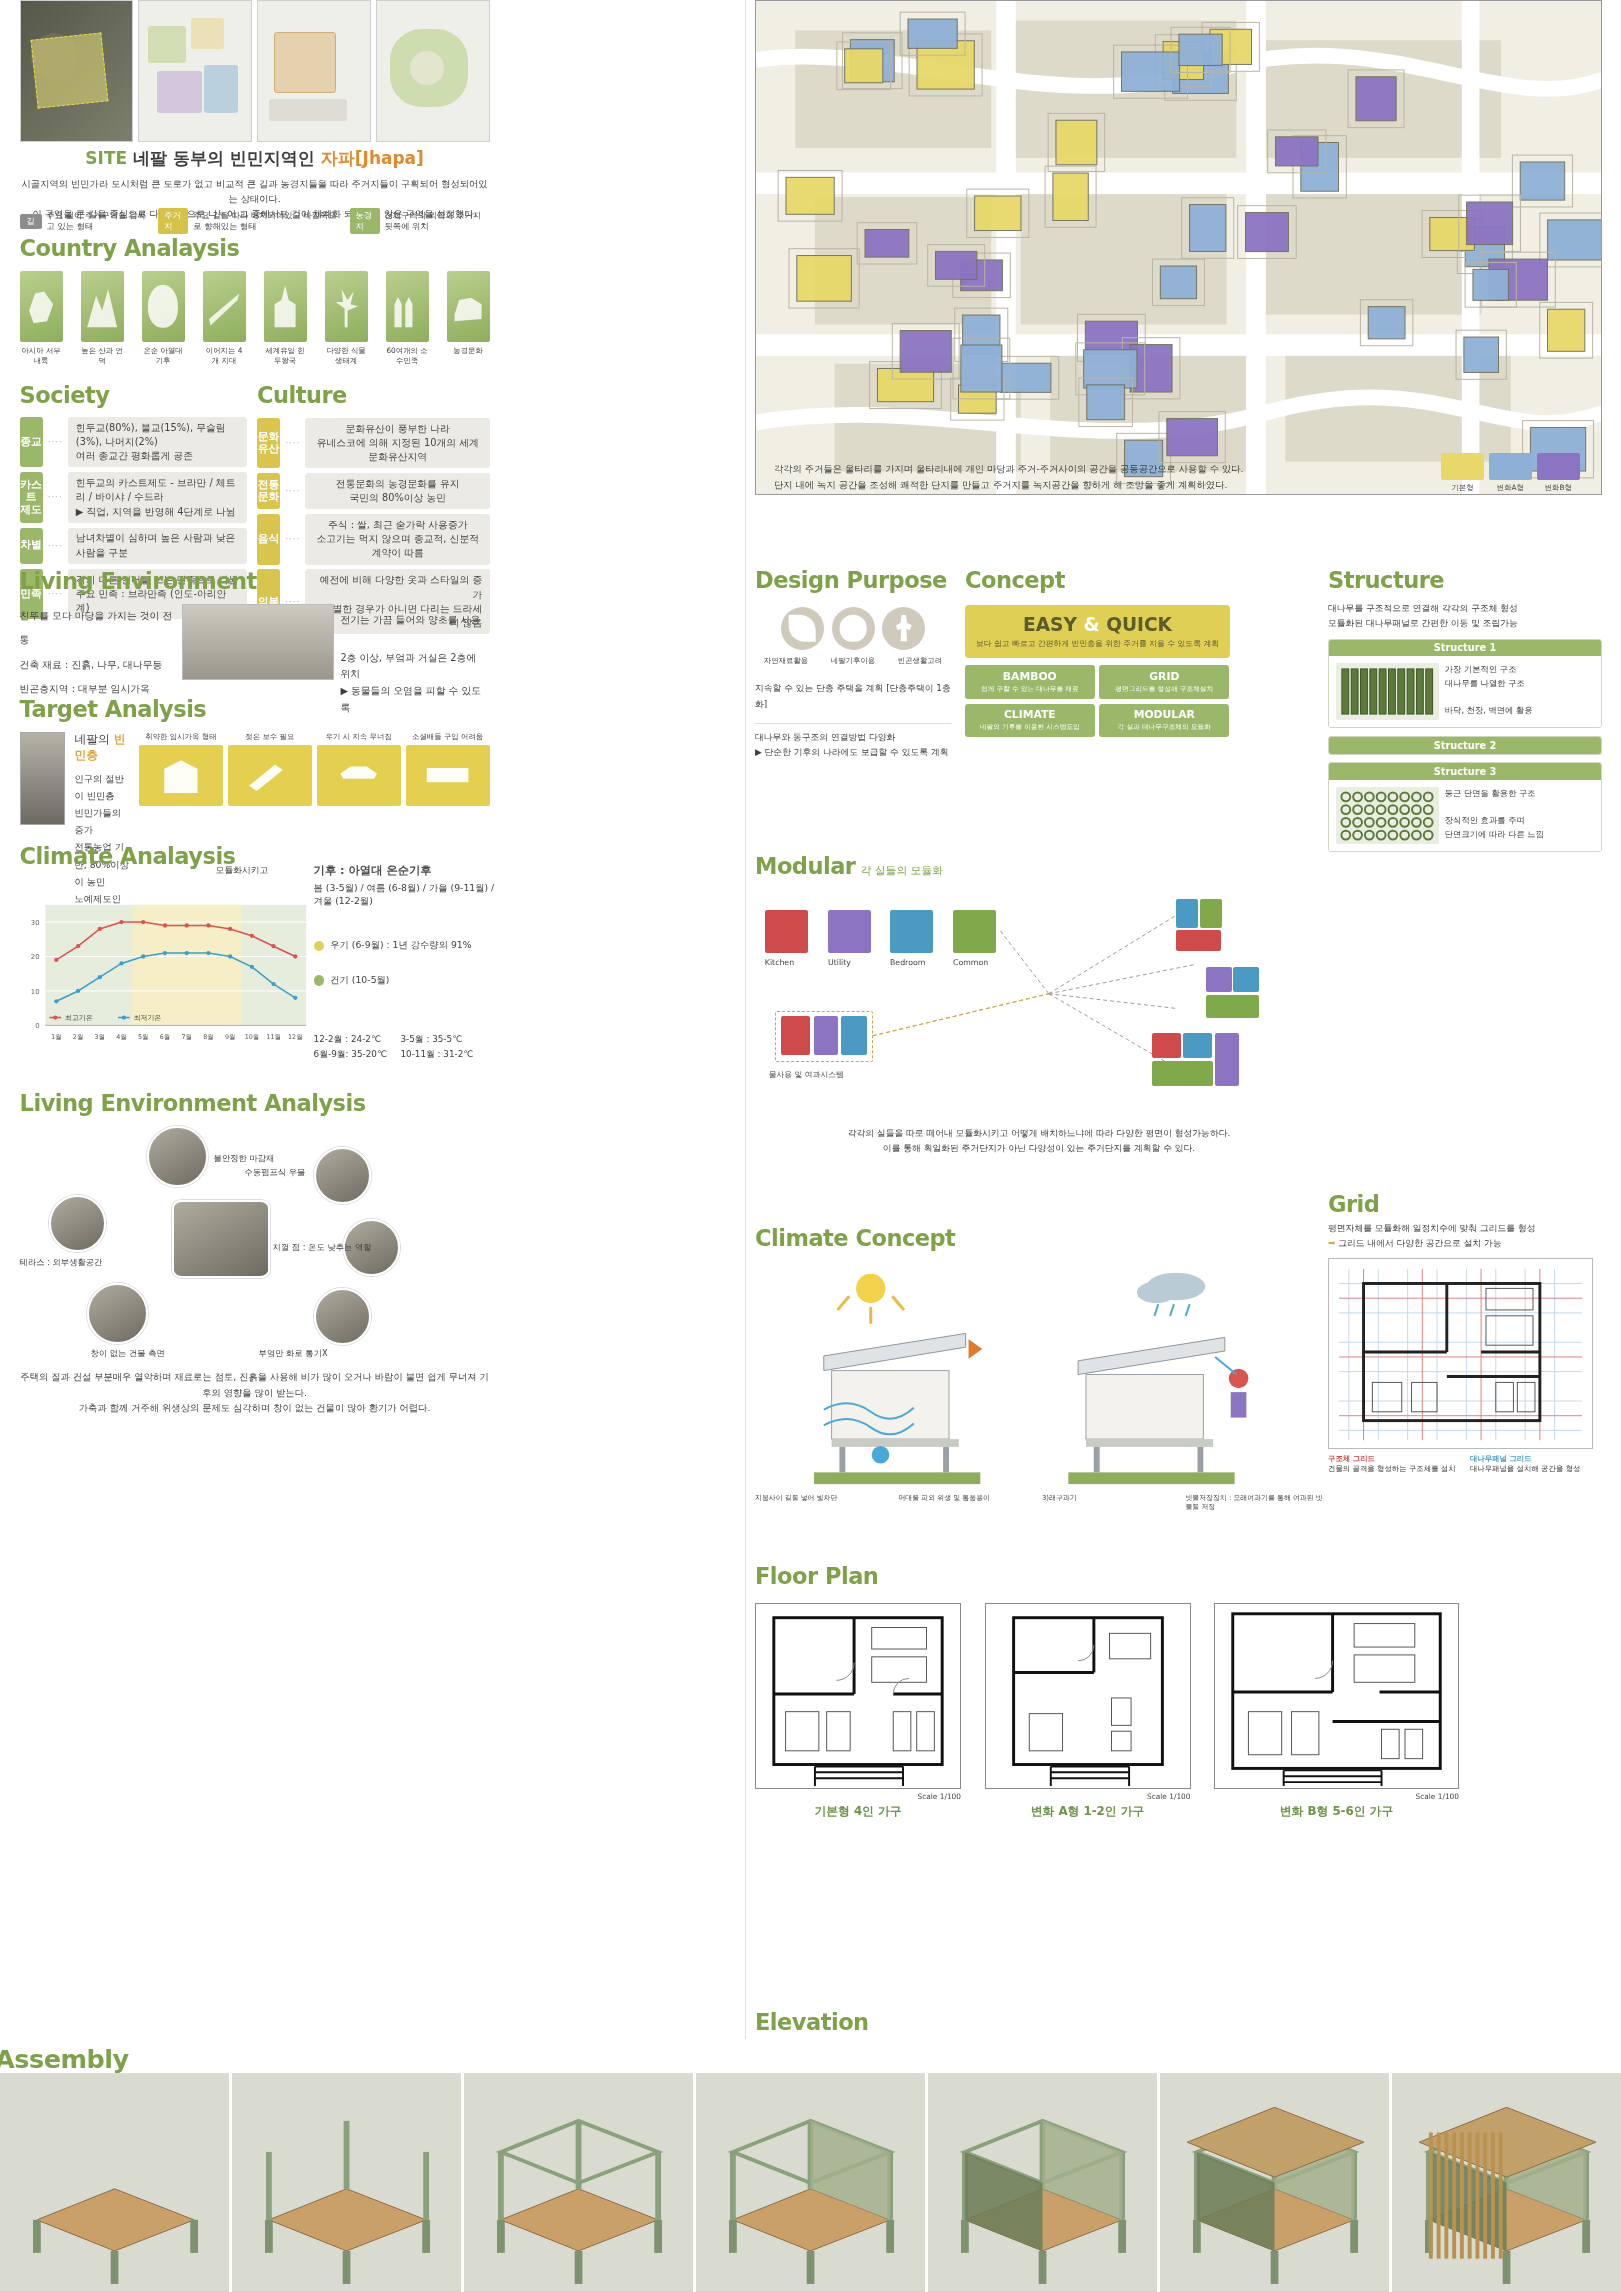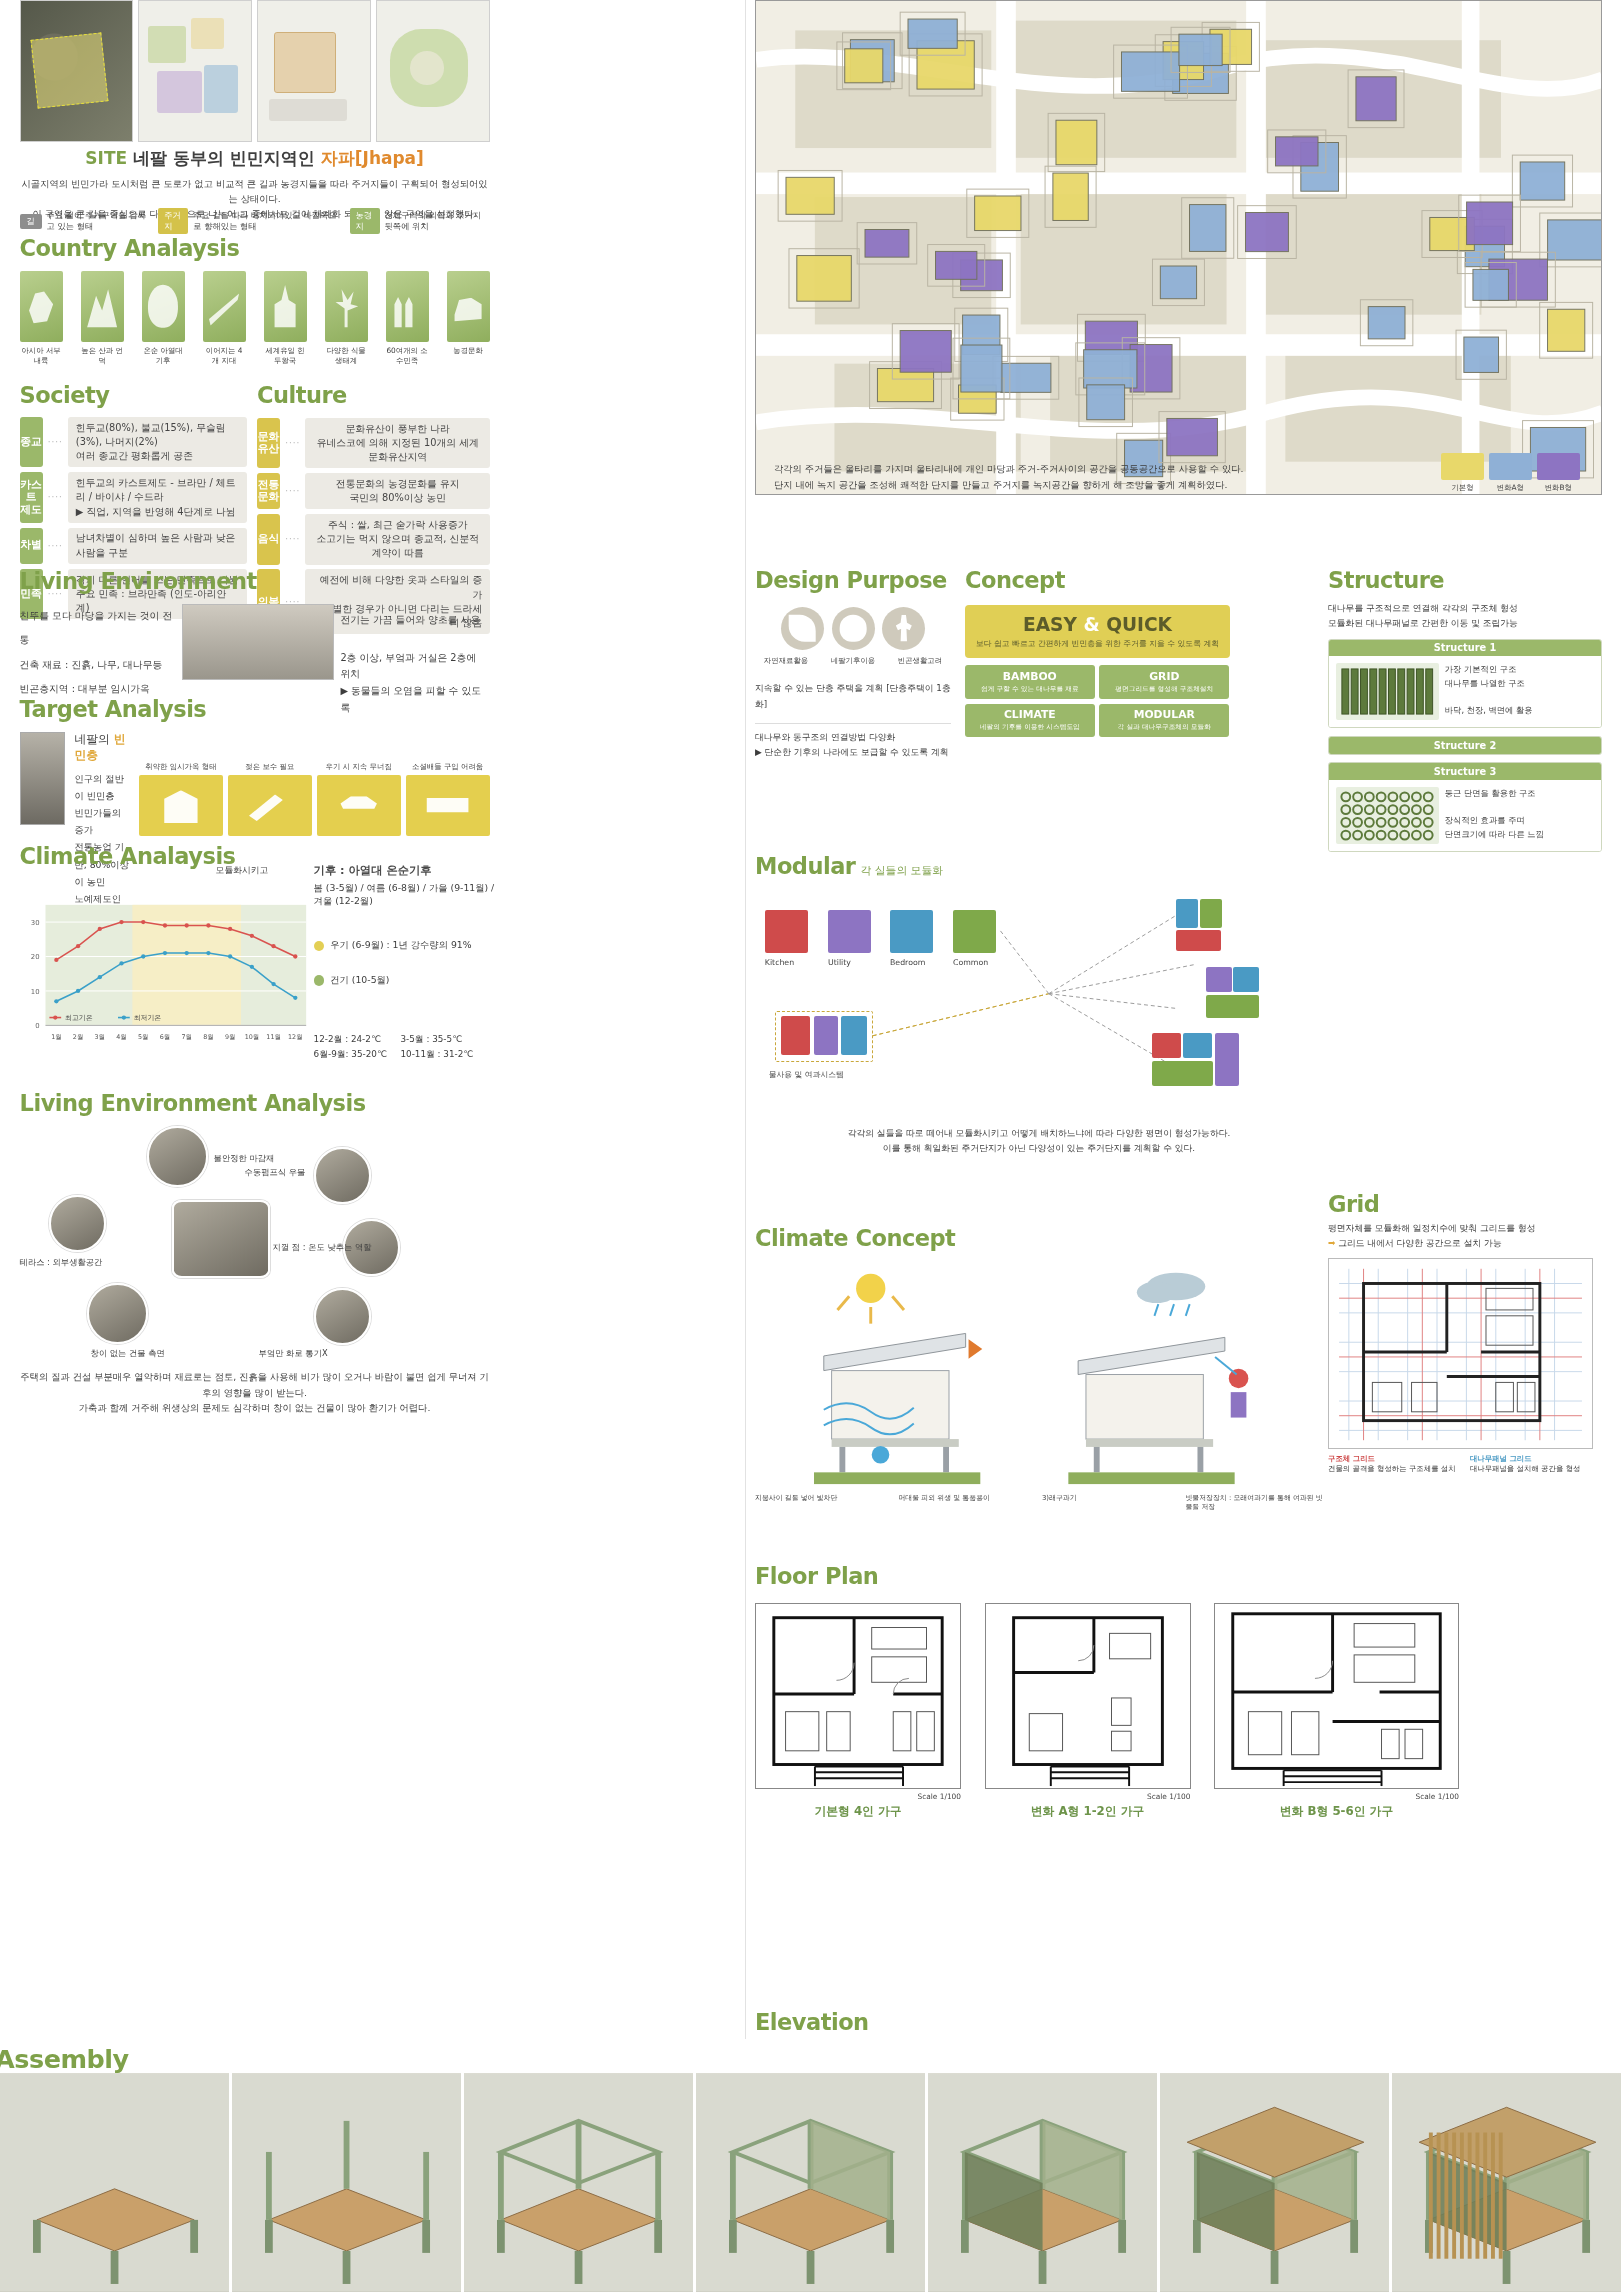--- a/index.html
+++ b/index.html
@@ -86,21 +86,21 @@
   #living .ltext { font-size:9.8px; line-height:2.5; color:#3d3d3d; }
   #living .rtext { font-size:9.8px; line-height:1.7; color:#3d3d3d; }
 
   
   #target { left:19.6px; top:696px; width:470px; }
   #target .photo { width:118px; height:93px; background:linear-gradient(#b6b2a8,#6d6a62); border:1px solid #aaa; }
   #target .ty { font-size:11.8px; }
   #target .list { font-size:9.3px; line-height:1.85; color:#3d3d3d; }
   .icon4 { display:flex; gap:4.9px; }
   .icon4 .c { width:84px; }
-  .icon4 .t { font-size:7.4px; text-align:center; color:#444; margin-bottom:2.9px;margin-top:30px; }
+  .icon4 .t { font-size:7.4px; text-align:center; color:#444; margin-bottom:2.9px; }
   .icon4 .b { height:61px; background:#e4cf4e; border-radius:2px; position:relative; }
 
   
   #climate { left:19.6px; top:843px; width:470px; }
   #chart-wrap { position:relative; width:294px; height:152px; margin-top:25.5px; }
   #chart-wrap svg { position:absolute; left:0; top:0; }
   .clim-right { position:absolute; left:294px; top:19.6px; width:186px; font-size:9.8px; color:#3d3d3d; }
 
   
   #lea { left:19.6px; top:1090px; width:470px; }

